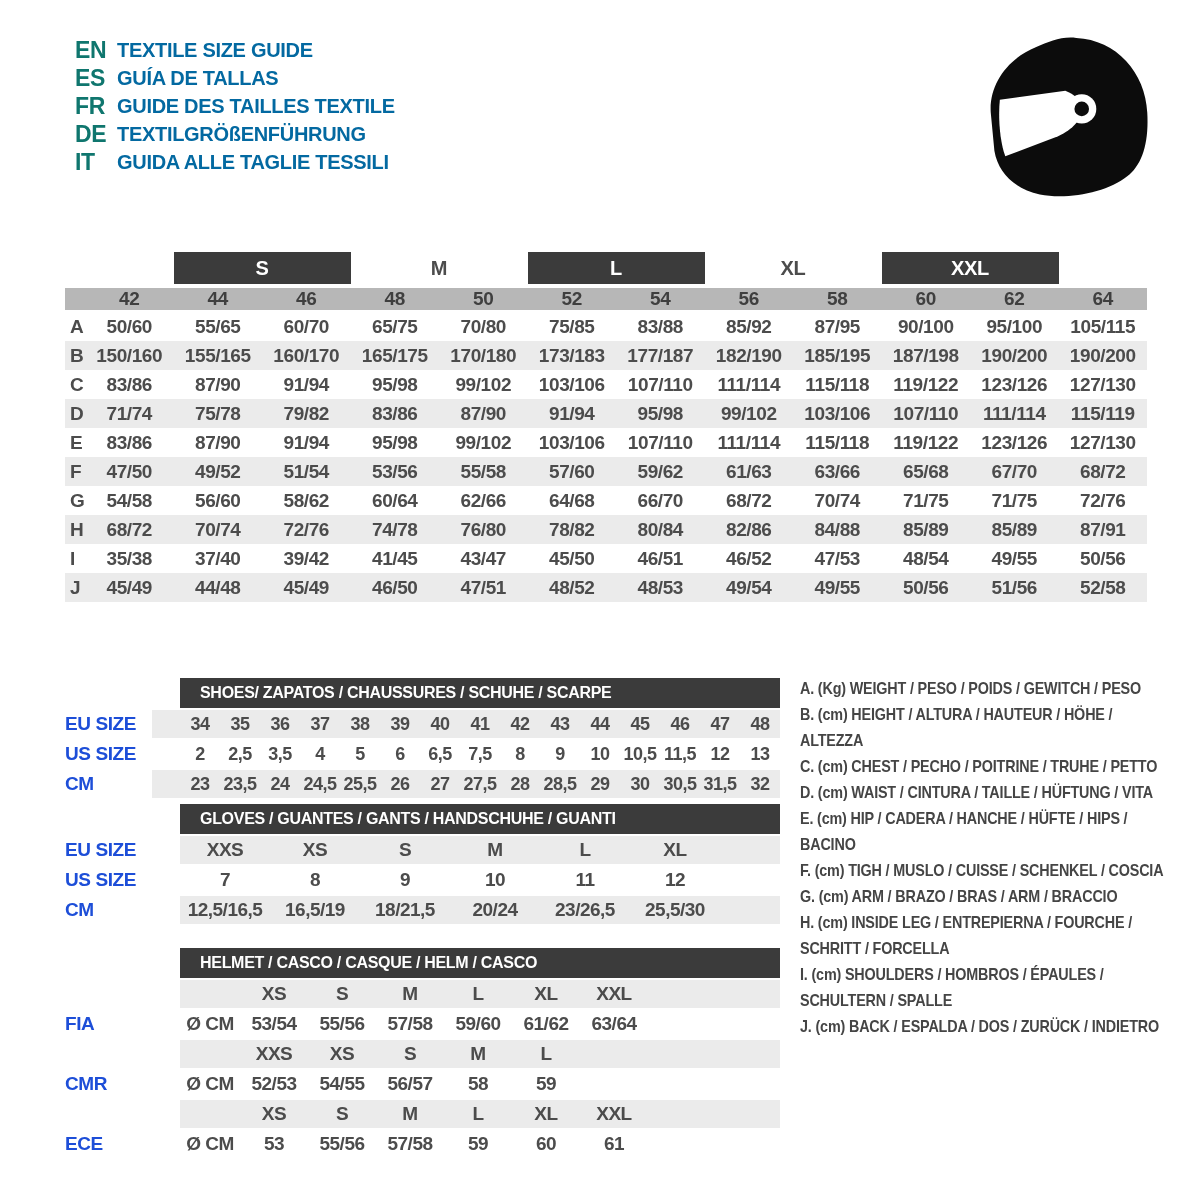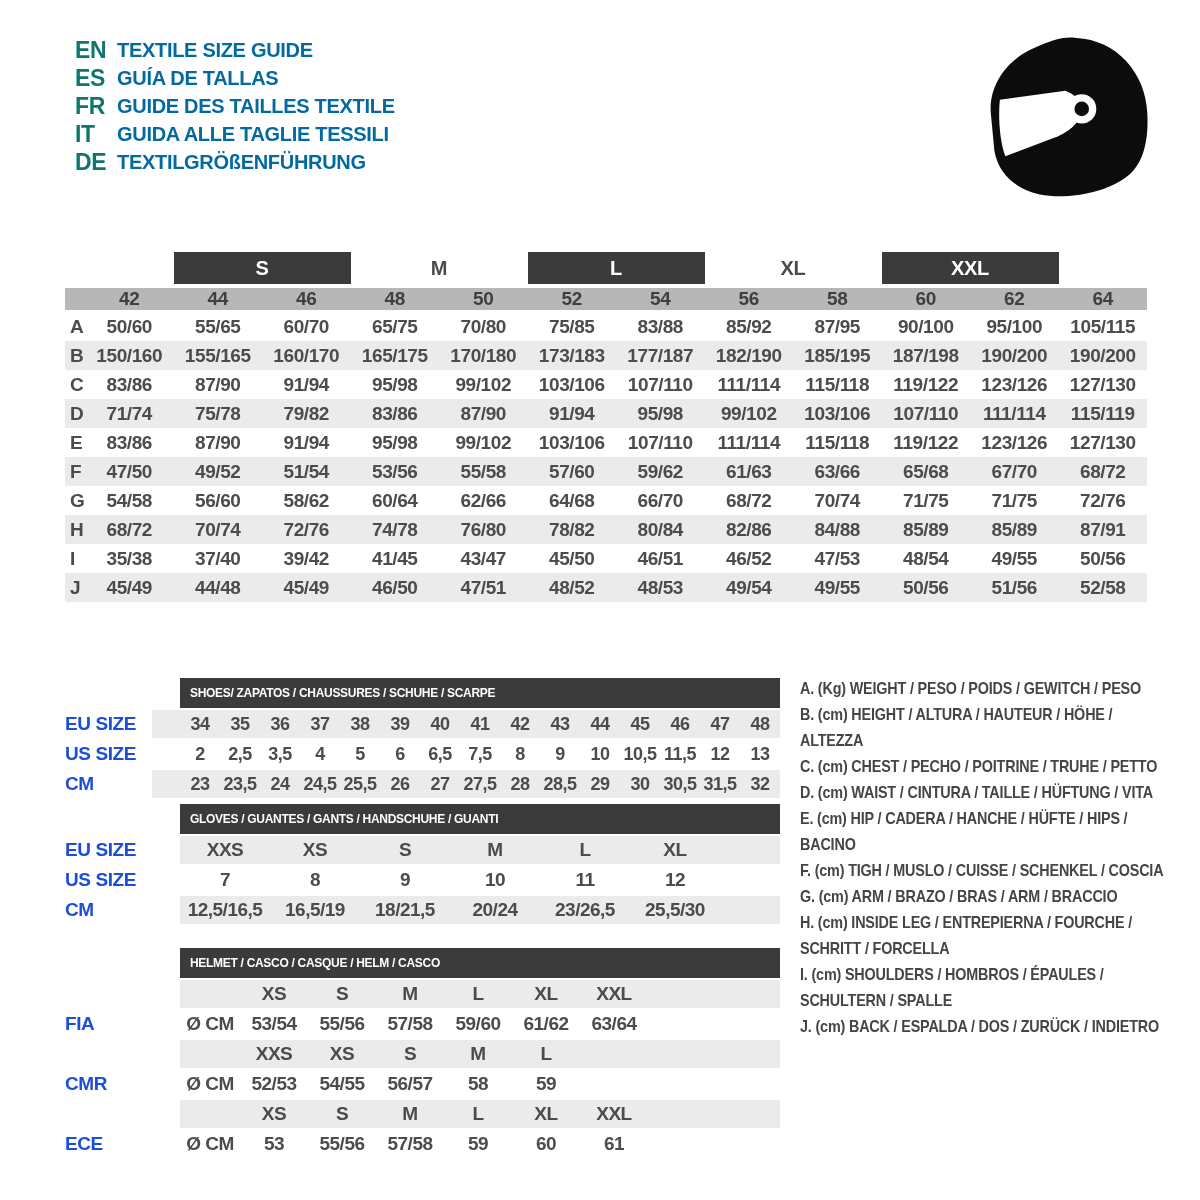--- a/index.html
+++ b/index.html
@@ -32,22 +32,22 @@
   .drow.shaded{background:#ebebeb;}
   .cell{display:flex;align-items:center;justify-content:center;font-size:19px;letter-spacing:-0.4px;white-space:nowrap;}
   .cell.letter{justify-content:flex-start;padding-left:5px;}
 
   
   .section{position:absolute;left:65px;width:715px;}
   .shoes-section{top:678px;}
   .gloves-section{top:804px;}
   .helmet-section{top:948px;}
   .bar{margin-left:115px;width:600px;height:30px;background:#3b3b3b;color:#ffffff;
-       display:flex;align-items:center;padding-left:10px;box-sizing:border-box;
-       font-size:12px;letter-spacing:-0.3px;white-space:nowrap;}
+       display:flex;align-items:center;padding-left:20px;box-sizing:border-box;
+       font-size:16px;letter-spacing:-0.3px;white-space:nowrap;}
   .srow{display:flex;height:28px;margin-top:2px;}
   .slabel{width:115px;font-size:19px;letter-spacing:-0.4px;display:flex;align-items:center;color:#1d4ed8;}
   .sband{width:600px;display:grid;}
   .sband.shaded{background:#ebebeb;}
   .cols15{grid-template-columns:repeat(15,40px);padding-left:28px;}
   .cols6{grid-template-columns:repeat(6,90px) 1fr;}
   .hcols{grid-template-columns:60px repeat(6,68px) 1fr;}
   .scell{display:flex;align-items:center;justify-content:center;font-size:19px;letter-spacing:-0.5px;white-space:nowrap;}
   .cols15 .scell{font-size:18px;}
 
@@ -72,27 +72,27 @@
         <span class="lang-code">ES</span>
         <span class="lang-label">GUÍA DE TALLAS</span>
       </div>
 
       <div class="lang-row">
         <span class="lang-code">FR</span>
         <span class="lang-label">GUIDE DES TAILLES TEXTILE</span>
       </div>
 
       <div class="lang-row">
+        <span class="lang-code">DE</span>
+        <span class="lang-label">TEXTILGRÖßENFÜHRUNG</span>
+      </div>
+
+      <div class="lang-row">
         <span class="lang-code">IT</span>
         <span class="lang-label">GUIDA ALLE TAGLIE TESSILI</span>
-      </div>
-
-      <div class="lang-row">
-        <span class="lang-code">DE</span>
-        <span class="lang-label">TEXTILGRÖßENFÜHRUNG</span>
       </div>
     </div>
 
   <svg class="helmet-icon" viewBox="0 0 100 96" aria-hidden="true">
     <path fill="#0c0c0c" d="M54 4 C76 5 92 23 93 45 C94 62 90 74 82 80 C71 89 49 93 34 90 C20 87 11 78 9 66 L7 45 C6 29 17 15 32 9 C39 6 46 3 54 4 Z"></path>
     <path fill="#ffffff" d="M12 38 L48 33 C53 35 56 38 57 42 C58 47 53 54 44 58 L15 69 C12 61 11 48 12 38 Z"></path>
     <circle cx="57" cy="43" r="8" fill="#ffffff"></circle>
     <circle cx="57" cy="43" r="4" fill="#0c0c0c"></circle>
   </svg>
 

